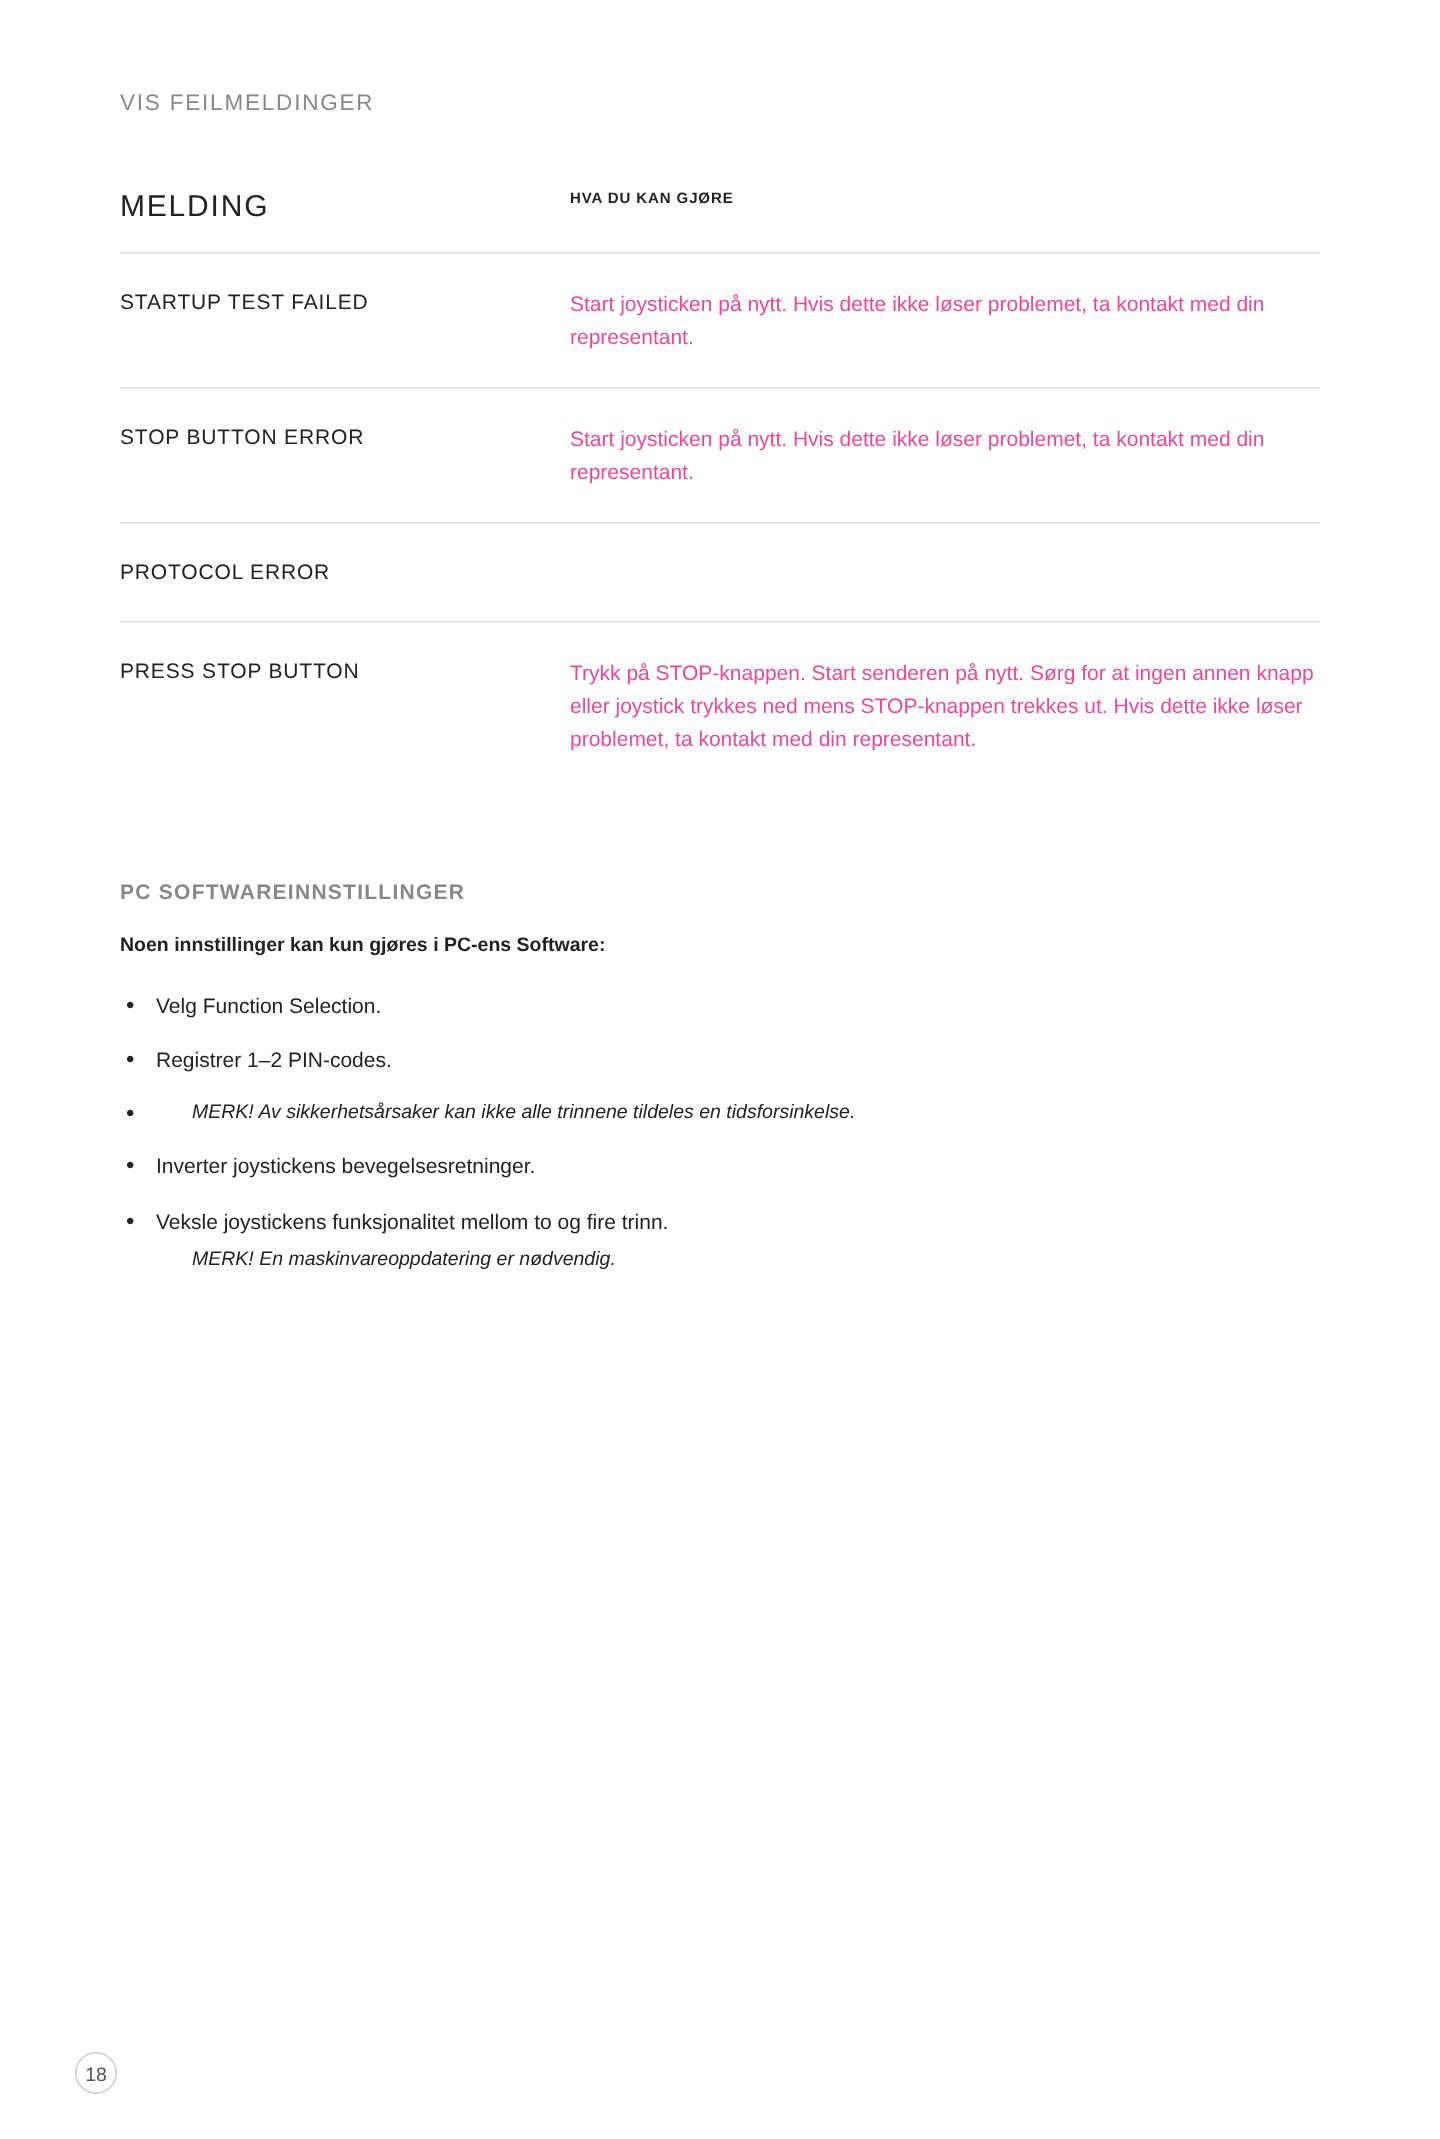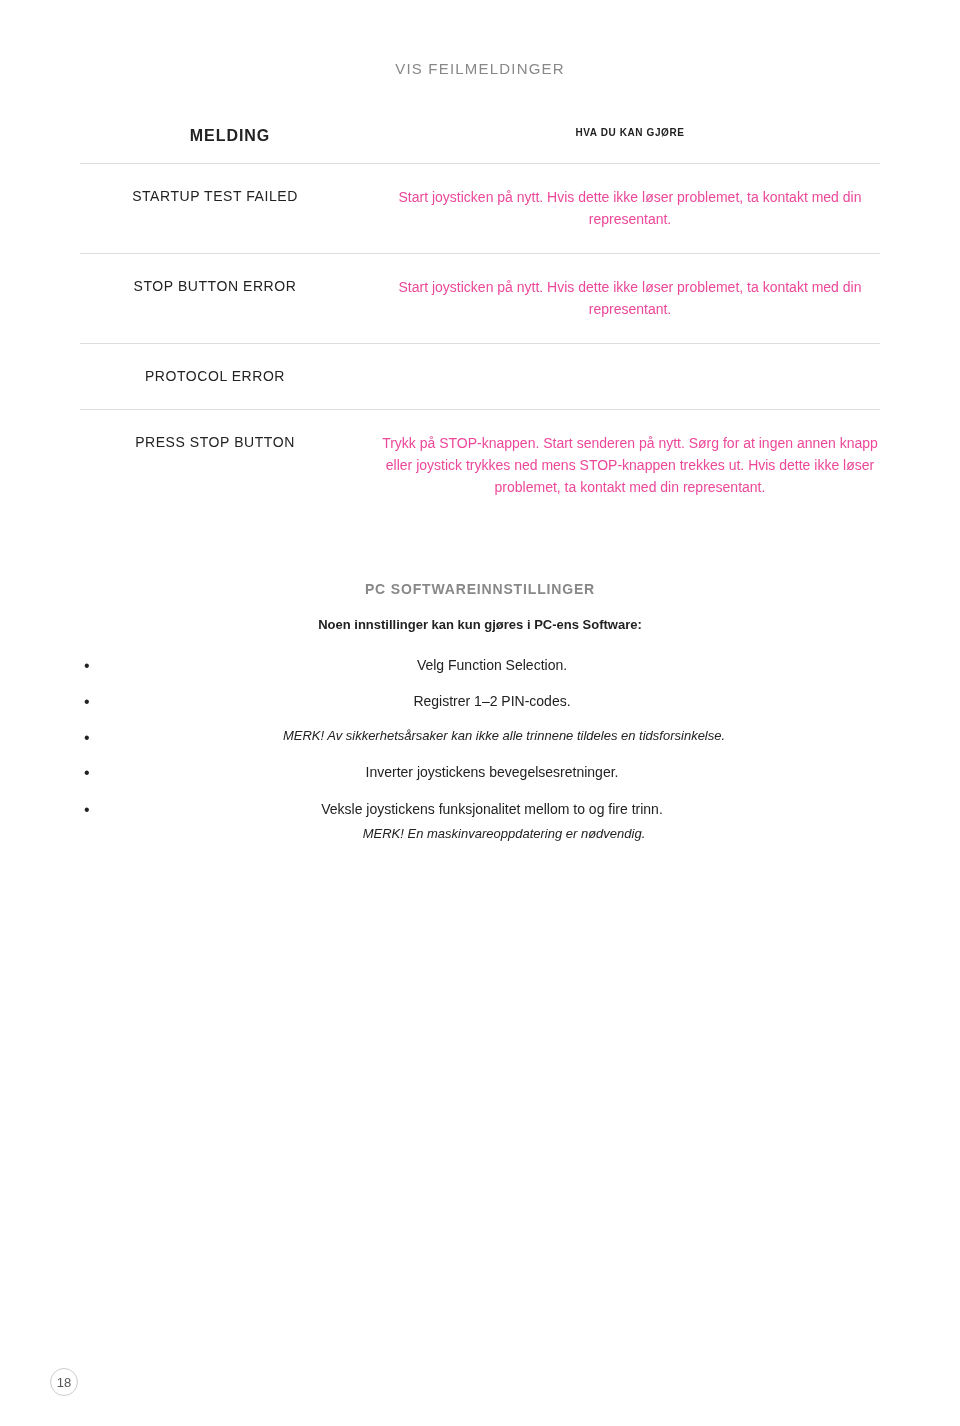--- a/index.html
+++ b/index.html
@@ -1,19 +1,18 @@
 <!DOCTYPE html>
 <html><head>
   <meta charset="utf-8">
   <style>
     * {
       margin: 0;
       padding: 0;
       box-sizing: border-box;
-      text-align: center;
     }
 
     body {
       background: #ffffff;
       font-family: 'Arial', 'Helvetica', sans-serif;
       color: #222222;
       width: 960px;
       min-height: 1426px;
       position: relative;
     }
@@ -33,22 +32,22 @@
 
     
     .section-header {
       display: flex;
       margin-bottom: 8px;
       border-bottom: none;
     }
 
     .col-melding {
       width: 300px;
-      font-size: 16px;
-      font-weight: 700;
+      font-size: 20px;
+      font-weight: 400;
       letter-spacing: 0.06em;
       text-transform: uppercase;
       padding-bottom: 10px;
     }
 
     .col-action {
       flex: 1;
       font-size: 10px;
       font-weight: 700;
       letter-spacing: 0.06em;

